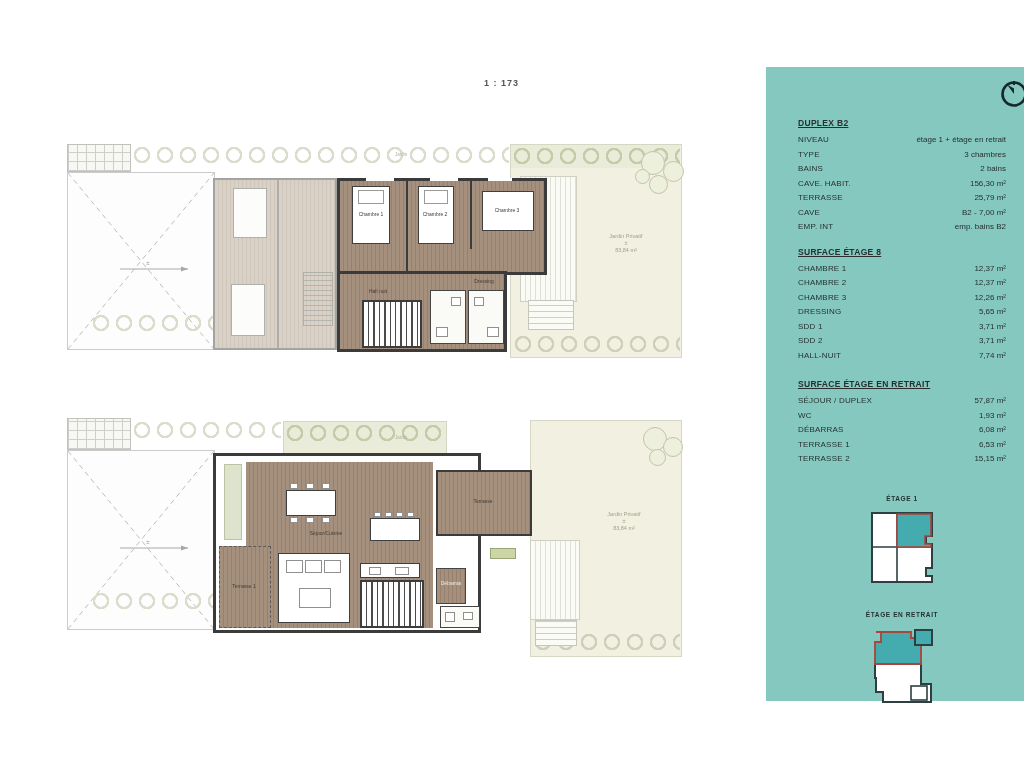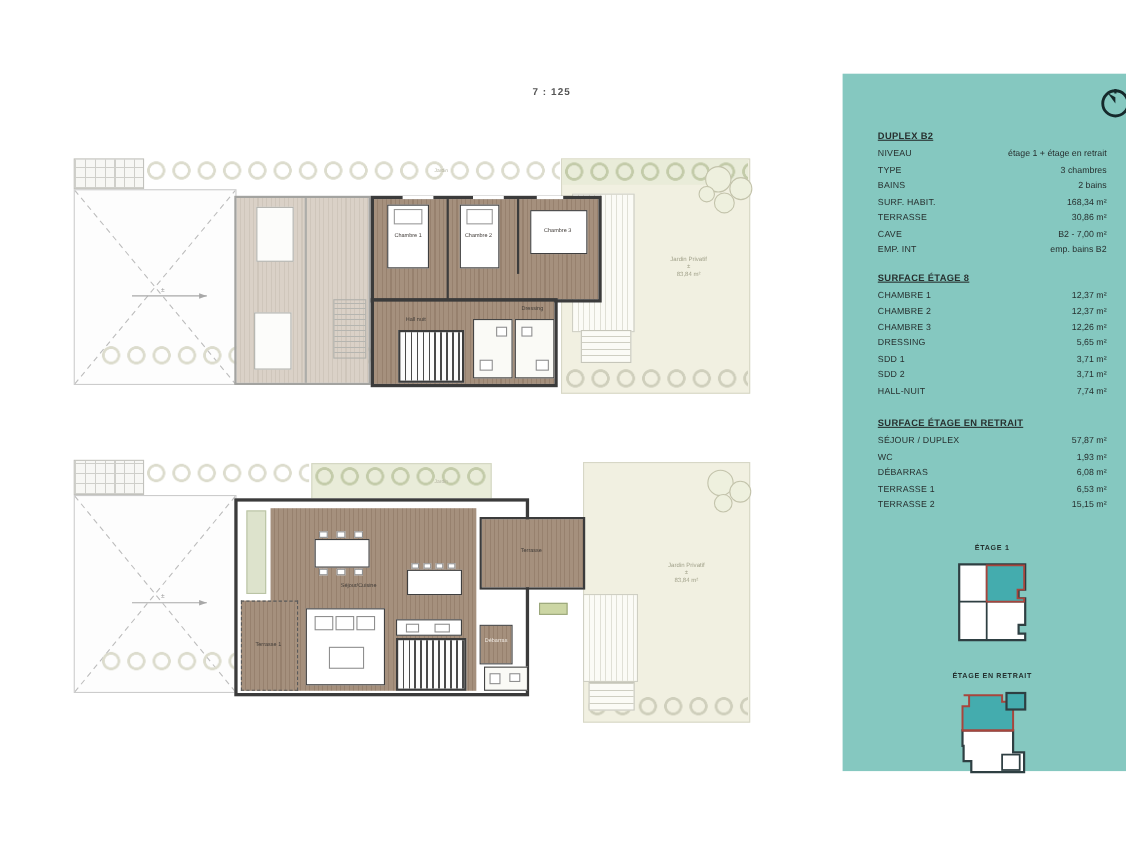--- a/index.html
+++ b/index.html
@@ -67,21 +67,21 @@
   .chip{background:#ccd6a4;border:1px solid #9aa67a;}
   .innerwall{background:#3c3c3c;}
   .innerwall-lite{background:#adadaa;}
   .winslit{background:#ffffff;}
   .greenstrip{background:#dde3cc;border:1px solid #bac4a5;}
   .bath{background:#fafaf6;border:1.5px solid #454545;box-sizing:border-box;}
 </style>
 </head>
 <body>
 
-<div class="abs scale-label">7 : 125</div>
+<div class="abs scale-label">1 : 173</div>
 
 <div class="abs plan" style="left:65px;top:140px;width:616px;height:218px;">
 
   <div class="abs garage" style="left:2px;top:4px;width:62px;height:26px;"></div>
   <div class="abs rings faded" style="left:66px;top:4px;width:378px;height:28px;"></div>
   <div class="abs garden" style="left:445px;top:4px;width:170px;height:212px;">
     <div class="abs rings green" style="left:0px;top:0px;width:169px;height:23px;border:none;"></div>
     <div class="abs tree" style="left:130px;top:6px;width:22px;height:22px;"></div>
     <div class="abs tree" style="left:152px;top:16px;width:19px;height:19px;"></div>
     <div class="abs tree" style="left:138px;top:30px;width:17px;height:17px;"></div>
@@ -254,27 +254,27 @@
         <span class="lbl">TYPE</span>
         <span class="val">3 chambres</span>
       </div>
 
       <div class="p-row">
         <span class="lbl">BAINS</span>
         <span class="val">2 bains</span>
       </div>
 
       <div class="p-row">
-        <span class="lbl">SURF. HABIT.</span>
-        <span class="val">168,34 m²</span>
+        <span class="lbl">CAVE. HABIT.</span>
+        <span class="val">156,30 m²</span>
       </div>
 
       <div class="p-row">
         <span class="lbl">TERRASSE</span>
-        <span class="val">30,86 m²</span>
+        <span class="val">25,79 m²</span>
       </div>
 
       <div class="p-row">
         <span class="lbl">CAVE</span>
         <span class="val">B2 - 7,00 m²</span>
       </div>
 
       <div class="p-row">
         <span class="lbl">EMP. INT</span>
         <span class="val">emp. bains B2</span>

